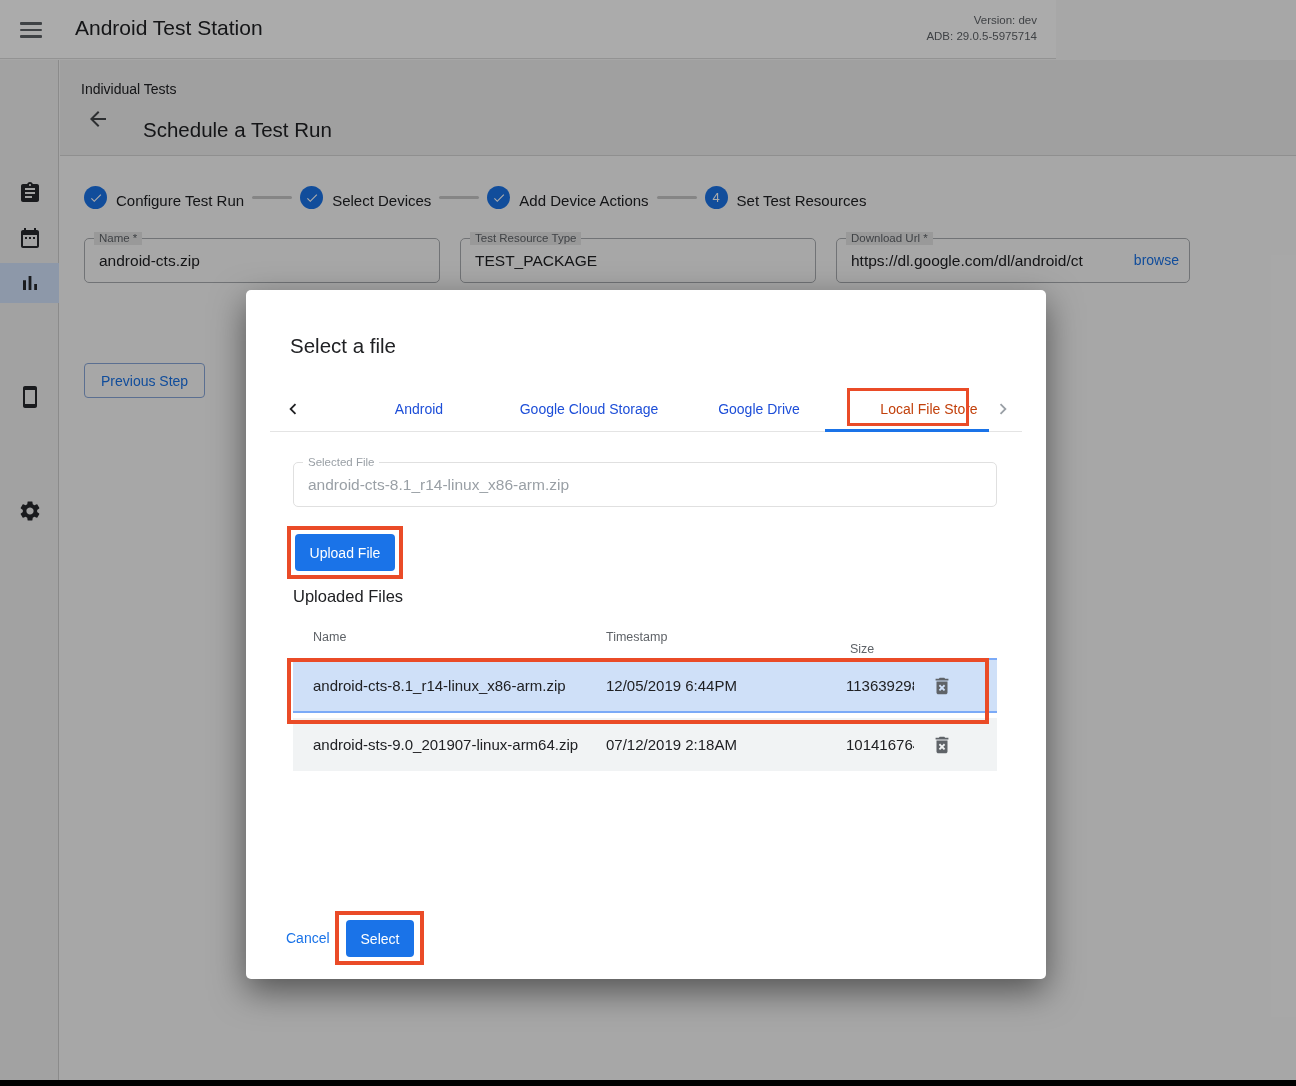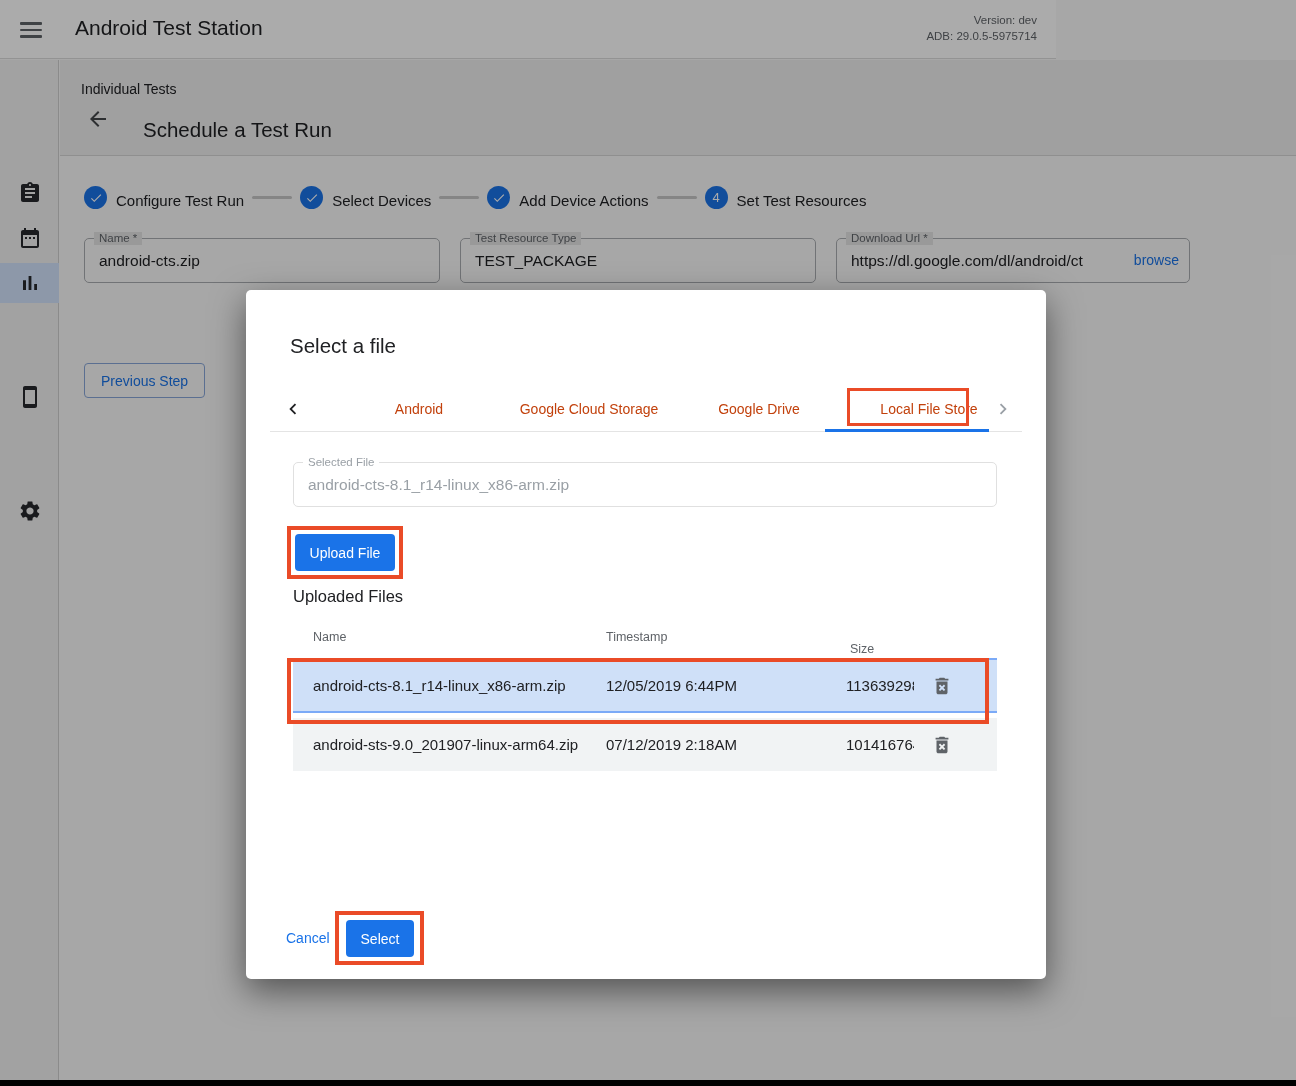--- a/index.html
+++ b/index.html
@@ -49,21 +49,21 @@
 
   
   .modal { position:absolute; left:246px; top:290px; width:800px; height:689px; background:#ffffff; border-radius:5px; box-shadow:0 12px 34px rgba(0,0,0,0.5); z-index:10; }
   .modal-title { position:absolute; left:44px; top:44px; font-size:20.5px; color:#202124; }
 
   .tabbar { position:absolute; left:24px; top:96px; width:752px; height:46px; border-bottom:1px solid #e4e4e4; }
   .tab-pag { position:absolute; top:10px; width:26px; height:26px; display:flex; align-items:center; justify-content:center; cursor:pointer; }
   .tab-pag.left { left:10px; } .tab-pag.left svg { fill:#202124; }
   .tab-pag.right { right:6px; } .tab-pag.right svg { fill:#9aa0a6; }
   .tabs { position:absolute; left:64px; top:0; display:flex; height:46px; }
-  .tab { width:170px; height:46px; display:flex; align-items:center; justify-content:center; font-size:14px; font-weight:500; color:#c2410c; cursor:pointer; }
+  .tab { width:170px; height:46px; display:flex; align-items:center; justify-content:center; font-size:14px; font-weight:500; color:#1d4ed8; cursor:pointer; }
   .tab.active { color:#c2410c; }
   .tab-underline { position:absolute; left:579px; top:139px; width:164px; height:3px; background:#1a73e8; z-index:11; }
 
   .sel-field { position:absolute; left:47px; top:172px; width:704px; height:45px; border:1px solid #e0e0e0; border-radius:5px; }
   .sel-field .flabel { position:absolute; top:-7px; left:9px; font-size:11.5px; color:#9aa0a6; background:#fff; padding:0 5px; line-height:13px; }
   .sel-field .fvalue { line-height:43px; padding:0 14px; font-size:15.5px; color:#9aa0a6; white-space:nowrap; overflow:hidden; }
 
   .upload-btn { position:absolute; left:49px; top:244px; width:100px; height:37px; }
   .files-heading { position:absolute; left:47px; top:297px; font-size:16.5px; color:#202124; }
 

